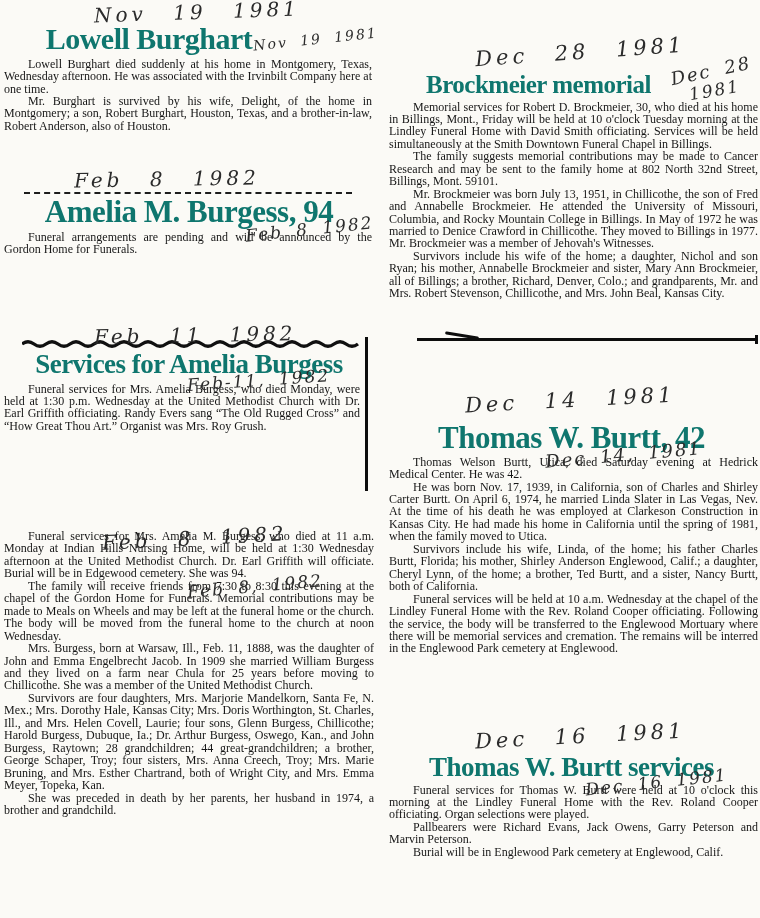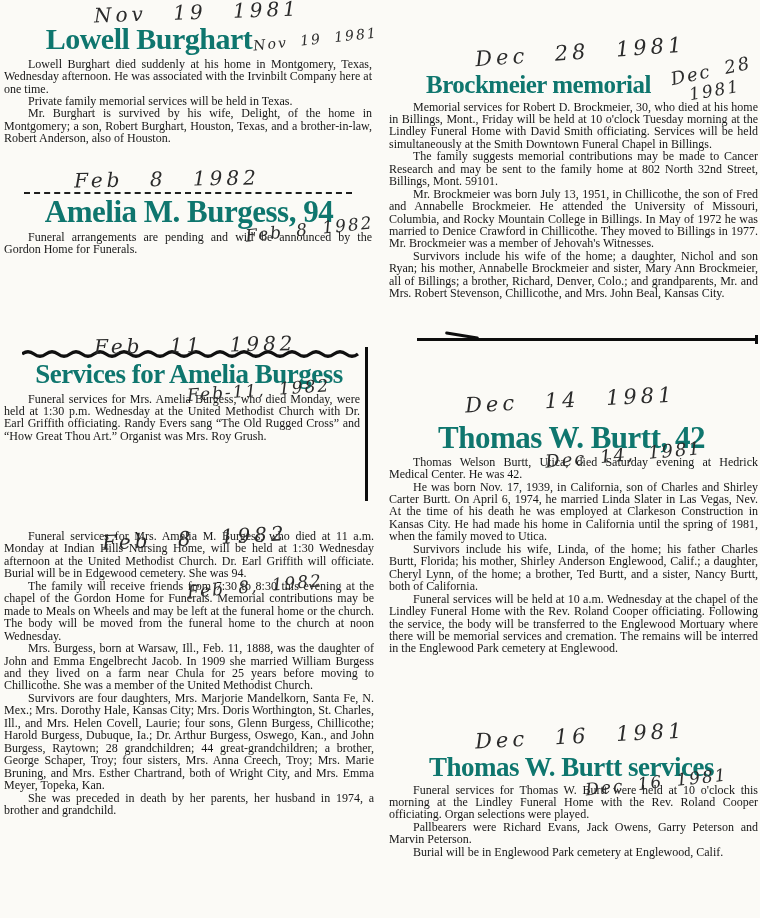--- a/index.html
+++ b/index.html
@@ -74,36 +74,35 @@
 <body>
 
 <div class="page">
 
   <section class="clipping" style="left:2px; top:2px; width:376px;">
     <div class="hand" style="left:92px; top:0; font-size:20px; transform:rotate(-2deg);">Nov 19 1981</div>
     <h1 class="headline" style="margin-top:22px; font-size:30px; padding-right:82px;">Lowell Burghart</h1>
     <div class="hand small" style="right:0; top:30px; font-size:14px; transform:rotate(-6deg);">Nov 19 1981</div>
     <div class="body-text" style="margin-top:3px; padding:0 6px 0 2px;">
       <p>Lowell Burghart died suddenly at his home in Montgomery, Texas, Wednesday afternoon. He was associated with the Irvinbilt Company here at one time.</p>
-      <p>Private family memorial services will be held in Texas.</p>
       <p>Mr. Burghart is survived by his wife, Delight, of the home in Montgomery; a son, Robert Burghart, Houston, Texas, and a brother-in-law, Robert Anderson, also of Houston.</p>
     </div>
   </section>
 
   <section class="clipping" style="left:2px; top:168px; width:374px;">
     <div class="hand" style="left:72px; top:1px; font-size:20px; transform:rotate(-1deg);">Feb 8 1982</div>
     <div class="dashed-line" style="left:22px; top:24px; width:328px;"></div>
     <h1 class="headline" style="margin-top:28px; font-size:31px;">Amelia M. Burgess, 94</h1>
     <div class="hand small" style="left:243px; top:53px; font-size:17px; transform:rotate(-6deg);">Feb 8 1982</div>
     <div class="body-text" style="margin-top:3px; padding:0 4px 0 2px;">
       <p>Funeral arrangements are pending and will be announced by the Gordon Home for Funerals.</p>
     </div>
   </section>
 
-  <section class="clipping" style="left:2px; top:334px; width:374px;">
+  <section class="clipping" style="left:2px; top:324px; width:374px;">
     <svg class="wavy" style="left:20px; top:15px;" width="338" height="9" viewBox="0 0 338 9">
       <path d="M0 5 Q6 0.5 12 5 T24 5 T36 5 T48 5 T60 5 T72 5 T84 5 T96 5 T108 5 T120 5 T132 5 T144 5 T156 5 T168 5 T180 5 T192 5 T204 5 T216 5 T228 5 T240 5 T252 5 T264 5 T276 5 T288 5 T300 5 T312 5 T324 5 T336 5" stroke="#101010" stroke-width="3.4" fill="none"></path>
     </svg>
     <div class="hand" style="left:92px; top:1px; font-size:20px; transform:rotate(-1deg);">Feb 11 1982</div>
     <div class="v-rule" style="left:363px; top:13px; width:3px; height:154px;"></div>
     <h1 class="headline" style="margin-top:27px; font-size:27px;">Services for Amelia Burgess</h1>
     <div class="hand small" style="left:185px; top:48px; font-size:17px; transform:rotate(-4deg);">Feb-11, 1982</div>
     <div class="body-text" style="margin-top:4px; padding:0 16px 0 2px;">
       <p>Funeral services for Mrs. Amelia Burgess, who died Monday, were held at 1:30 p.m. Wednesday at the United Methodist Church with Dr. Earl Griffith officiating. Randy Evers sang “The Old Rugged Cross” and “How Great Thou Art.” Organist was Mrs. Roy Grush.</p>
     </div>

